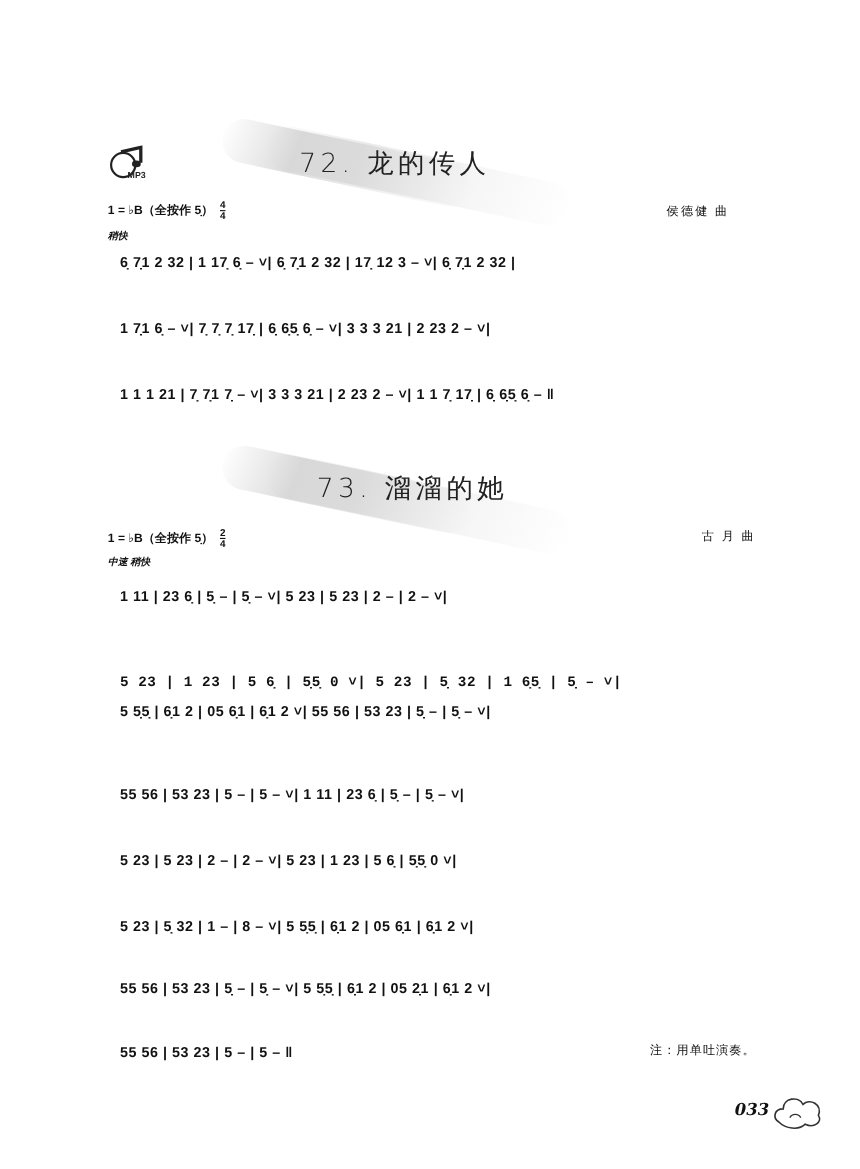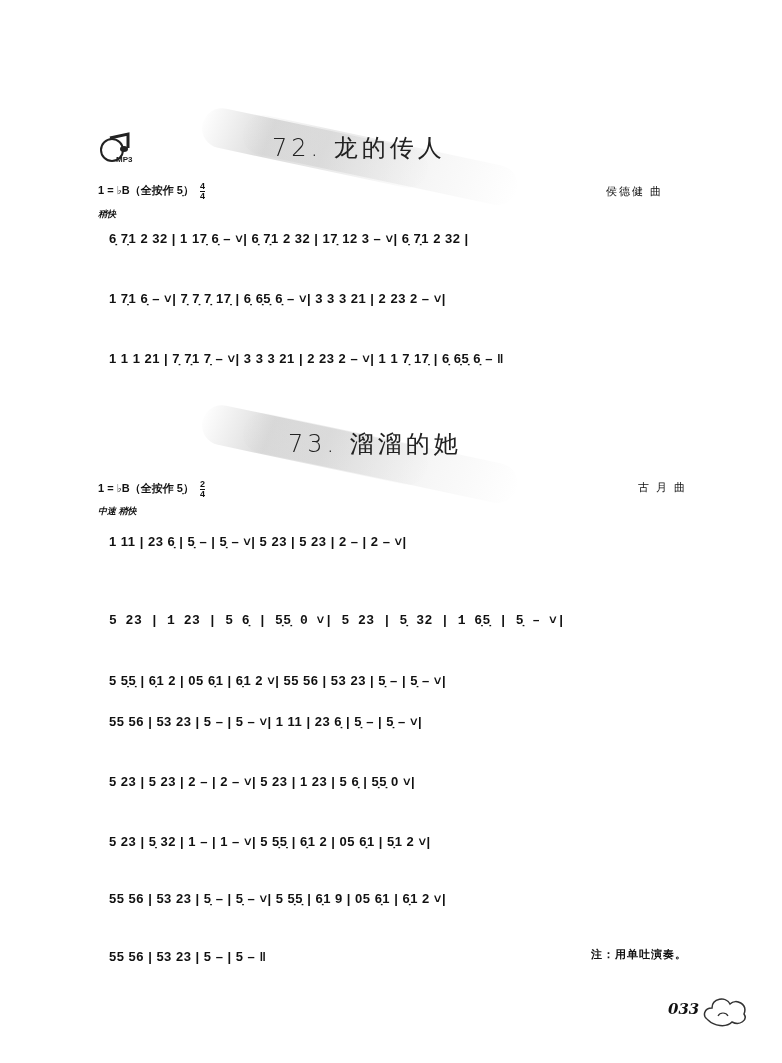--- a/index.html
+++ b/index.html
@@ -17,21 +17,21 @@
   .tempo { position:absolute; font-size:9px; font-weight:bold;font-style:italic; }
   .composer { position:absolute; font-size:11px; letter-spacing:2px; white-space:nowrap; }
   .line { position:absolute; left:98px; width:604px; height:34px;
           font-family:"Liberation Sans",sans-serif; font-weight:bold; font-size:13px;
           white-space:pre; letter-spacing:0.5px; line-height:34px; }
   .line span.text { position:absolute; left:0; top:0;margin-left:11px; }
   .mp3 { position:absolute; left:100px; top:132px; width:42px; height:34px; }
   .page-num { position:absolute; left:668px; top:1000px; font-family:"DejaVu Serif",serif;
               font-style:italic; font-weight:bold; font-size:15px; }
   .cloud { position:absolute; left:700px; top:990px; width:50px; height:40px; }
-  .note { position:absolute; left:591px; top:947px; font-size:11px; font-weight:bold; letter-spacing:1px; }
+  .note { position:absolute; left:591px; top:947px; font-size:11px; font-weight:normal; letter-spacing:1px; }
 </style>
 </head>
 <body>
 
 <svg class="mp3" viewBox="0 0 42 34">
   <circle cx="12" cy="18" r="11" fill="none" stroke="#222" stroke-width="2"></circle>
   <path d="M10 6 L28 2 L28 16" stroke="#222" stroke-width="3" fill="none"></path>
   <ellipse cx="24" cy="17" rx="4" ry="3" fill="#222"></ellipse>
   <text x="16" y="30" font-size="8" font-weight="bold" font-family="Liberation Sans, sans-serif" fill="#222">MP3</text>
 </svg>
@@ -63,25 +63,25 @@
   <span class="tsig">
     <span>2</span>
     <span>4</span>
   </span>
 </div>
 <div class="composer" style="left:638px;top:480px;">古  月  曲</div>
 <div class="tempo" style="left:98px;top:505px;">中速  稍快</div>
 
 <div class="line" style="top:525px;"><span class="text">1 11 | 23 6̣ | 5̣ – | 5̣ – ˅| 5 23 | 5 23 | 2 – | 2 – ˅|</span></div>
 <div class="line" style="top:604px;font-family:Liberation Mono, monospace;"><span class="text">5 23 | 1 23 | 5 6̣ | 5̣5̣ 0 ˅| 5 23 | 5̣ 32 | 1 6̣5̣ | 5̣ – ˅|</span></div>
-<div class="line" style="top:664px;"><span class="text">5 5̣5̣ | 6̣1 2 | 05 6̣1 | 6̣1 2 ˅| 55 56 | 53 23 | 5̣ – | 5̣ – ˅|</span></div>
+<div class="line" style="top:630px;"><span class="text">5 5̣5̣ | 6̣1 2 | 05 6̣1 | 6̣1 2 ˅| 55 56 | 53 23 | 5̣ – | 5̣ – ˅|</span></div>
 <div class="line" style="top:705px;"><span class="text">55 56 | 53 23 | 5 – | 5 – ˅| 1 11 | 23 6̣ | 5̣ – | 5̣ – ˅|</span></div>
 <div class="line" style="top:765px;"><span class="text">5 23 | 5 23 | 2 – | 2 – ˅| 5 23 | 1 23 | 5 6̣ | 5̣5̣ 0 ˅|</span></div>
-<div class="line" style="top:825px;"><span class="text">5 23 | 5̣ 32 | 1 – | 1 – ˅| 5 5̣5̣ | 6̣1 2 | 05 6̣1 | 5̣1 2 ˅|</span></div>
-<div class="line" style="top:882px;"><span class="text">55 56 | 53 23 | 5̣ – | 5̣ – ˅| 5 5̣5̣ | 6̣1 9 | 05 6̣1 | 6̣1 2 ˅|</span></div>
+<div class="line" style="top:825px;"><span class="text">5 23 | 5̣ 32 | 1 – | 8 – ˅| 5 5̣5̣ | 6̣1 2 | 05 6̣1 | 6̣1 2 ˅|</span></div>
+<div class="line" style="top:882px;"><span class="text">55 56 | 53 23 | 5̣ – | 5̣ – ˅| 5 5̣5̣ | 6̣1 2 | 05 2̣1 | 6̣1 2 ˅|</span></div>
 <div class="line" style="top:940px;"><span class="text">55 56 | 53 23 | 5 – | 5 – ‖</span></div>
 
 <div class="note">注：用单吐演奏。</div>
 
 <div class="page-num">033</div>
 <svg class="cloud" viewBox="0 0 50 40">
   <path d="M8 30 C2 26 4 18 12 18 C12 8 26 6 30 14 C36 8 48 14 44 24 C48 30 40 36 32 32 C26 38 14 36 8 30 Z" fill="none" stroke="#333" stroke-width="1.5"></path>
   <path d="M18 26 C20 22 26 22 28 26" fill="none" stroke="#333" stroke-width="1.2"></path>
 </svg>
 

